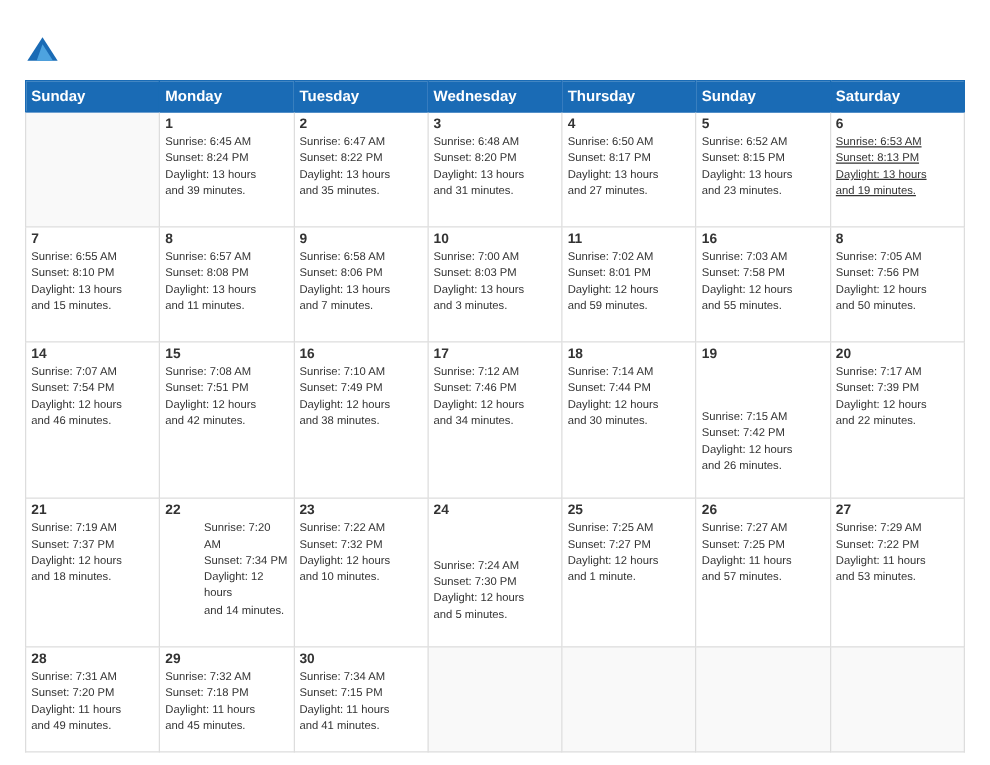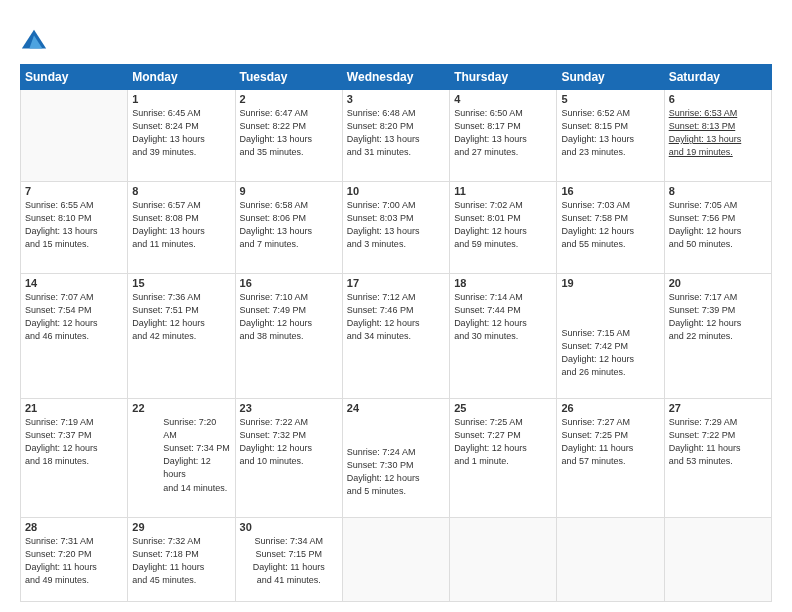--- a/index.html
+++ b/index.html
@@ -227,21 +227,21 @@
         <tr>
           <td>
             <span class="day-num">14</span>
             <div class="day-info" style="white-space: pre-line;">Sunrise: 7:07 AM
 Sunset: 7:54 PM
 Daylight: 12 hours
 and 46 minutes.</div>
           </td>
           <td>
             <span class="day-num">15</span>
-            <div class="day-info" style="white-space: pre-line;">Sunrise: 7:36 AM
+            <div class="day-info" style="white-space: pre-line;">Sunrise: 7:08 AM
 Sunset: 7:51 PM
 Daylight: 12 hours
 and 42 minutes.</div>
           </td>
           <td>
             <span class="day-num">16</span>
             <div class="day-info" style="white-space: pre-line;">Sunrise: 7:10 AM
 Sunset: 7:49 PM
 Daylight: 12 hours
 and 38 minutes.</div>
@@ -336,21 +336,21 @@
           </td>
           <td>
             <span class="day-num">29</span>
             <div class="day-info" style="white-space: pre-line;">Sunrise: 7:32 AM
 Sunset: 7:18 PM
 Daylight: 11 hours
 and 45 minutes.</div>
           </td>
           <td>
             <span class="day-num">30</span>
-            <div class="day-info" style="white-space: pre-line; text-align: center;">Sunrise: 7:34 AM
+            <div class="day-info" style="white-space: pre-line;">Sunrise: 7:34 AM
 Sunset: 7:15 PM
 Daylight: 11 hours
 and 41 minutes.</div>
           </td>
           <td class="empty"></td>
           <td class="empty"></td>
           <td class="empty"></td>
           <td class="empty"></td>
         </tr>
       </tbody>

